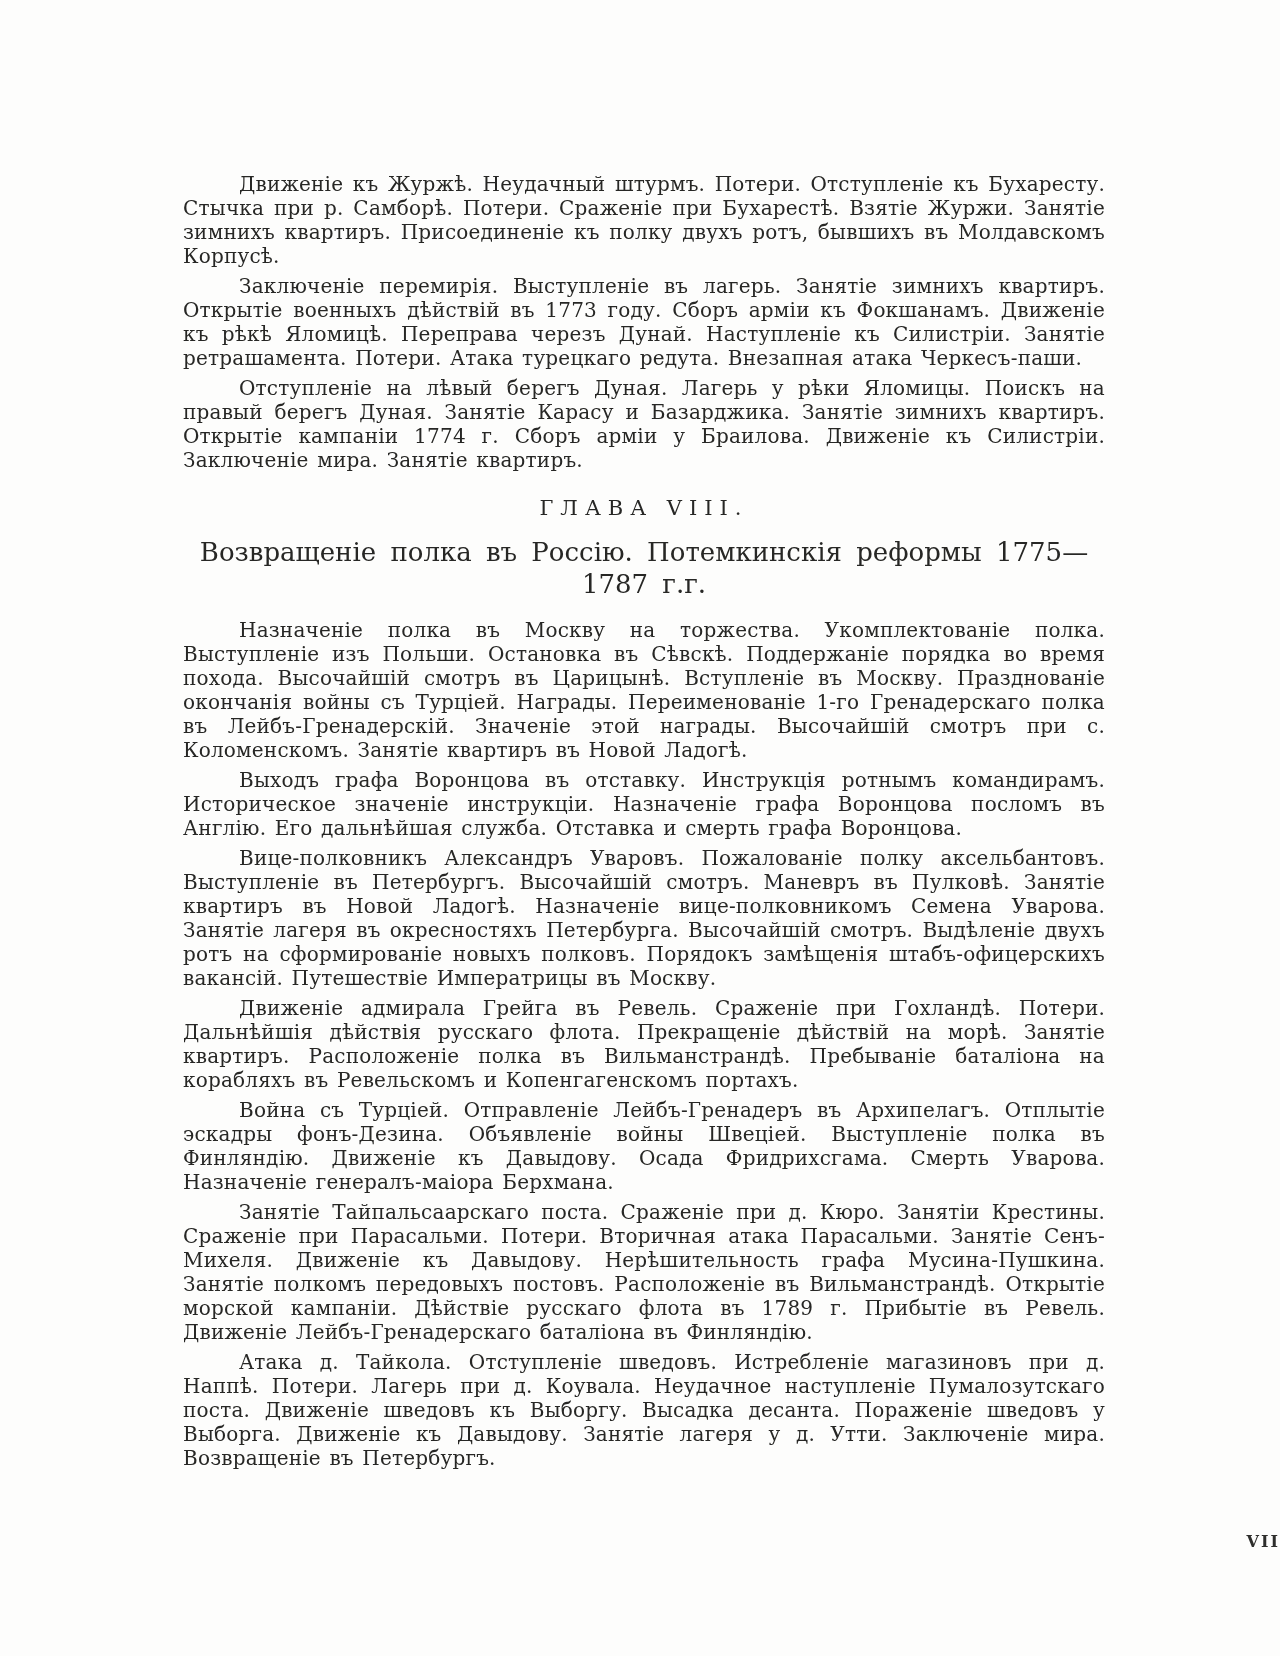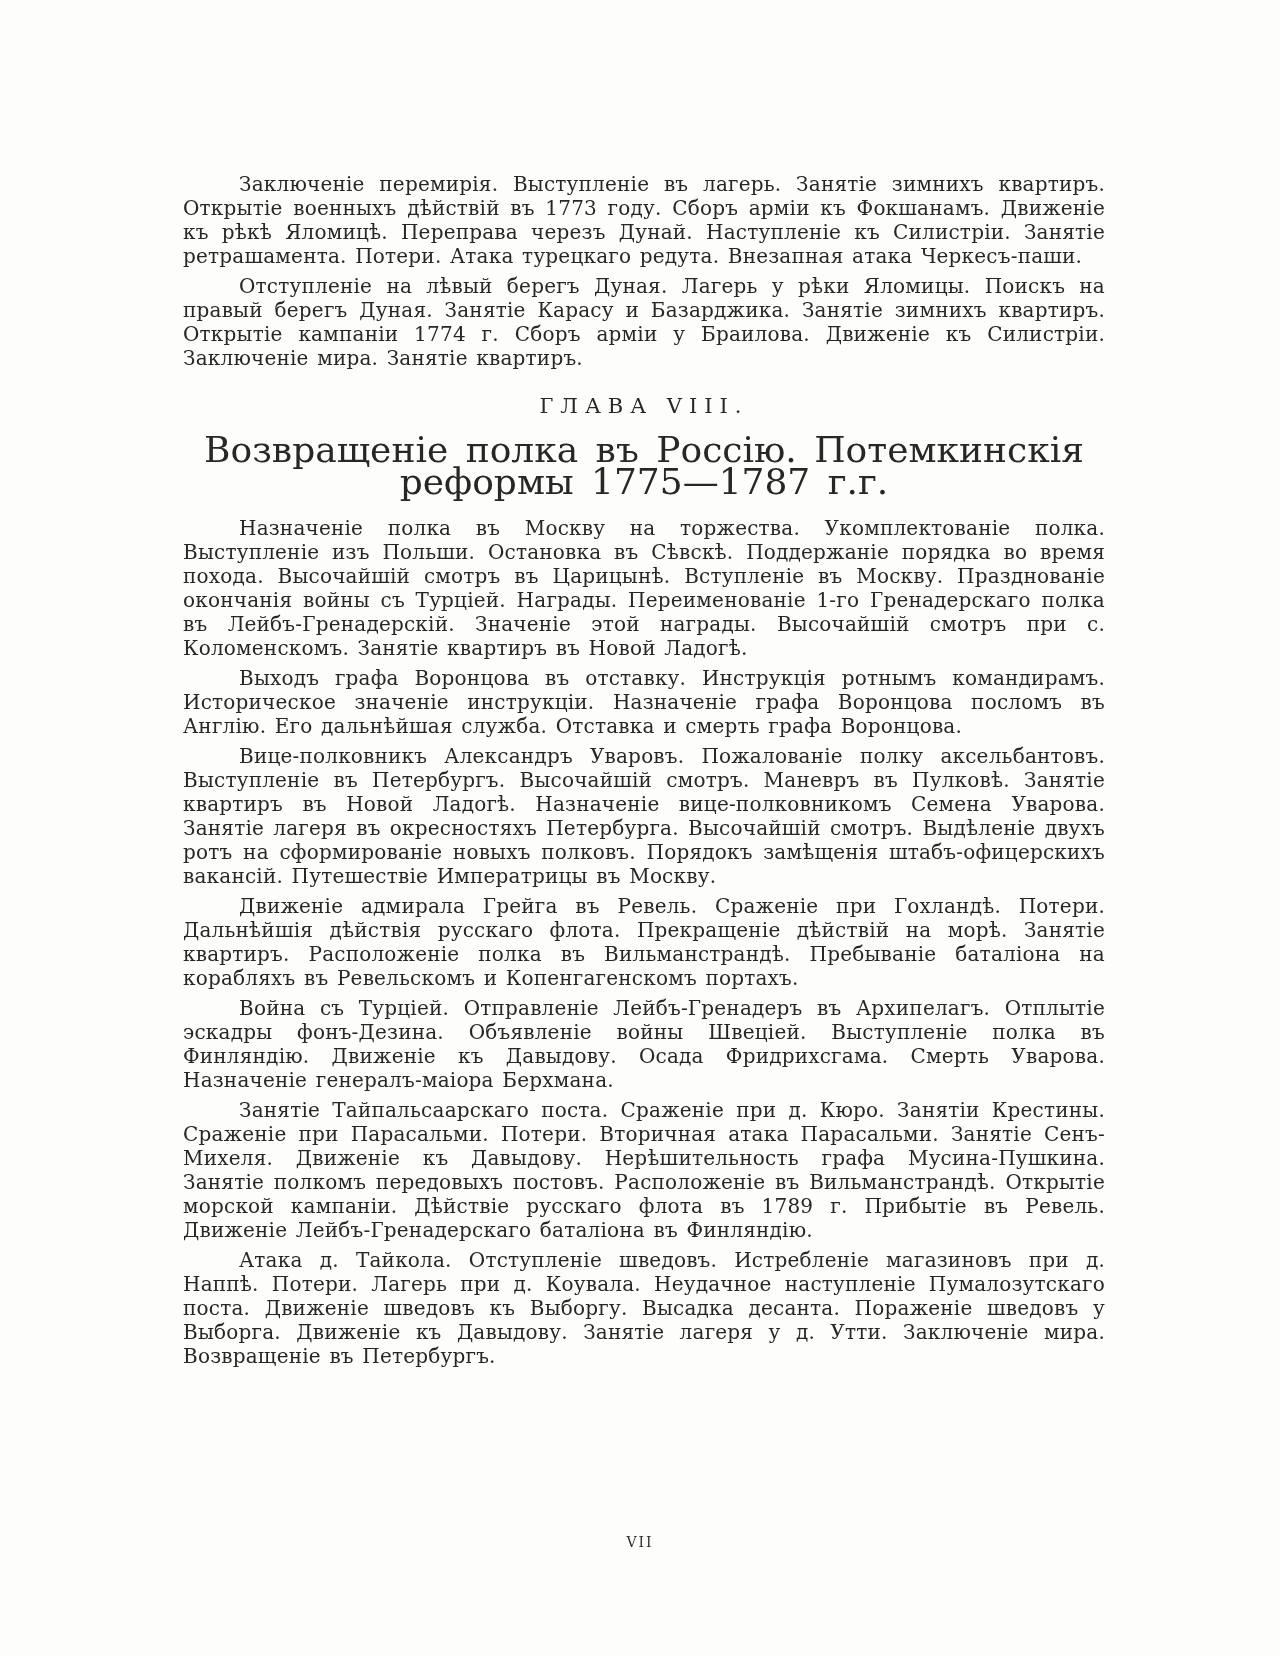--- a/index.html
+++ b/index.html
@@ -35,45 +35,47 @@
     margin: 24px 0 16px 0;
     font-size: 21px;
     line-height: 24px;
     font-weight: normal;
     text-align: center;
     letter-spacing: 7px;
     text-indent: 0;
   }
   h3.chapter-subtitle {
     margin: 0 0 18px 0;
-    font-size: 36px;
+    font-size: 26px;
     line-height: 32px;
     font-weight: normal;
     text-align: center;
     word-spacing: 6px;
     text-indent: 0;
   }
   .page-footer {
     position: absolute;
     top: 1534px;
     left: 0;
     width: 1280px;
-    text-align: center;
-    font-size: 14px;
+    text-align: right;
+    font-size: 16px;
     line-height: 16px;
     letter-spacing: 2px;
     color: #2e2e2c;
+    font-weight: bold;
   }
 </style>
 </head>
 <body>
 
 <div class="page">
   <main class="text-block">
 
+    <p class="toc-par">Движеніе къ Журжѣ. Неудачный штурмъ. Потери. Отступленіе къ Бухаресту. Стычка при р. Самборѣ. Потери. Сраженіе при Бухарестѣ. Взятіе Журжи. Занятіе зимнихъ квартиръ. Присоединеніе къ полку двухъ ротъ, бывшихъ въ Молдавскомъ Корпусѣ.</p>
     <p class="toc-par">Заключеніе перемирія. Выступленіе въ лагерь. Занятіе зимнихъ квартиръ. Открытіе военныхъ дѣйствій въ 1773 году. Сборъ арміи къ Фокшанамъ. Движеніе къ рѣкѣ Яломицѣ. Переправа черезъ Дунай. Наступленіе къ Силистріи. Занятіе ретрашамента. Потери. Атака турецкаго редута. Внезапная атака Черкесъ-паши.</p>
     <p class="toc-par">Отступленіе на лѣвый берегъ Дуная. Лагерь у рѣки Яломицы. Поискъ на правый берегъ Дуная. Занятіе Карасу и Базарджика. Занятіе зимнихъ квартиръ. Открытіе кампаніи 1774 г. Сборъ арміи у Браилова. Движеніе къ Силистріи. Заключеніе мира. Занятіе квартиръ.</p>
 
     <h2 class="chapter-heading">ГЛАВА VIII.</h2>
     <h3 class="chapter-subtitle">Возвращеніе полка въ Россію. Потемкинскія реформы 1775—1787 г.г.</h3>
 
     <p class="toc-par">Назначеніе полка въ Москву на торжества. Укомплектованіе полка. Выступленіе изъ Польши. Остановка въ Сѣвскѣ. Поддержаніе порядка во время похода. Высочайшій смотръ въ Царицынѣ. Вступленіе въ Москву. Празднованіе окончанія войны съ Турціей. Награды. Переименованіе 1-го Гренадерскаго полка въ Лейбъ-Гренадерскій. Значеніе этой награды. Высочайшій смотръ при с. Коломенскомъ. Занятіе квартиръ въ Новой Ладогѣ.</p>
     <p class="toc-par">Выходъ графа Воронцова въ отставку. Инструкція ротнымъ командирамъ. Историческое значеніе инструкціи. Назначеніе графа Воронцова посломъ въ Англію. Его дальнѣйшая служба. Отставка и смерть графа Воронцова.</p>
     <p class="toc-par">Вице-полковникъ Александръ Уваровъ. Пожалованіе полку аксельбантовъ. Выступленіе въ Петербургъ. Высочайшій смотръ. Маневръ въ Пулковѣ. Занятіе квартиръ въ Новой Ладогѣ. Назначеніе вице-полковникомъ Семена Уварова. Занятіе лагеря въ окресностяхъ Петербурга. Высочайшій смотръ. Выдѣленіе двухъ ротъ на сформированіе новыхъ полковъ. Порядокъ замѣщенія штабъ-офицерскихъ вакансій. Путешествіе Императрицы въ Москву.</p>
 

